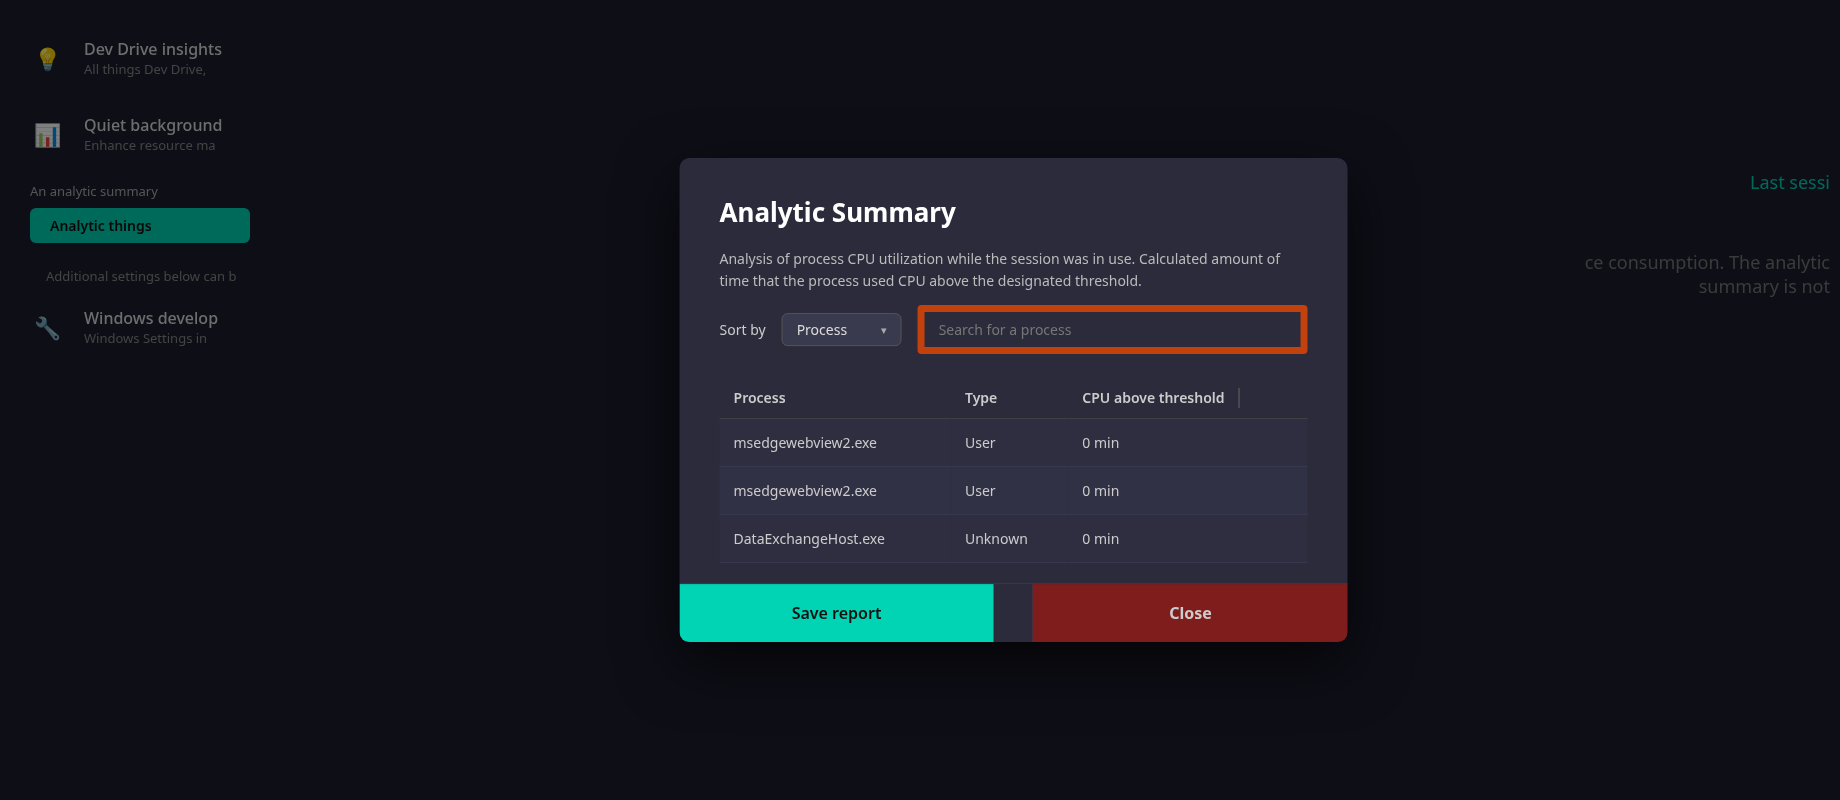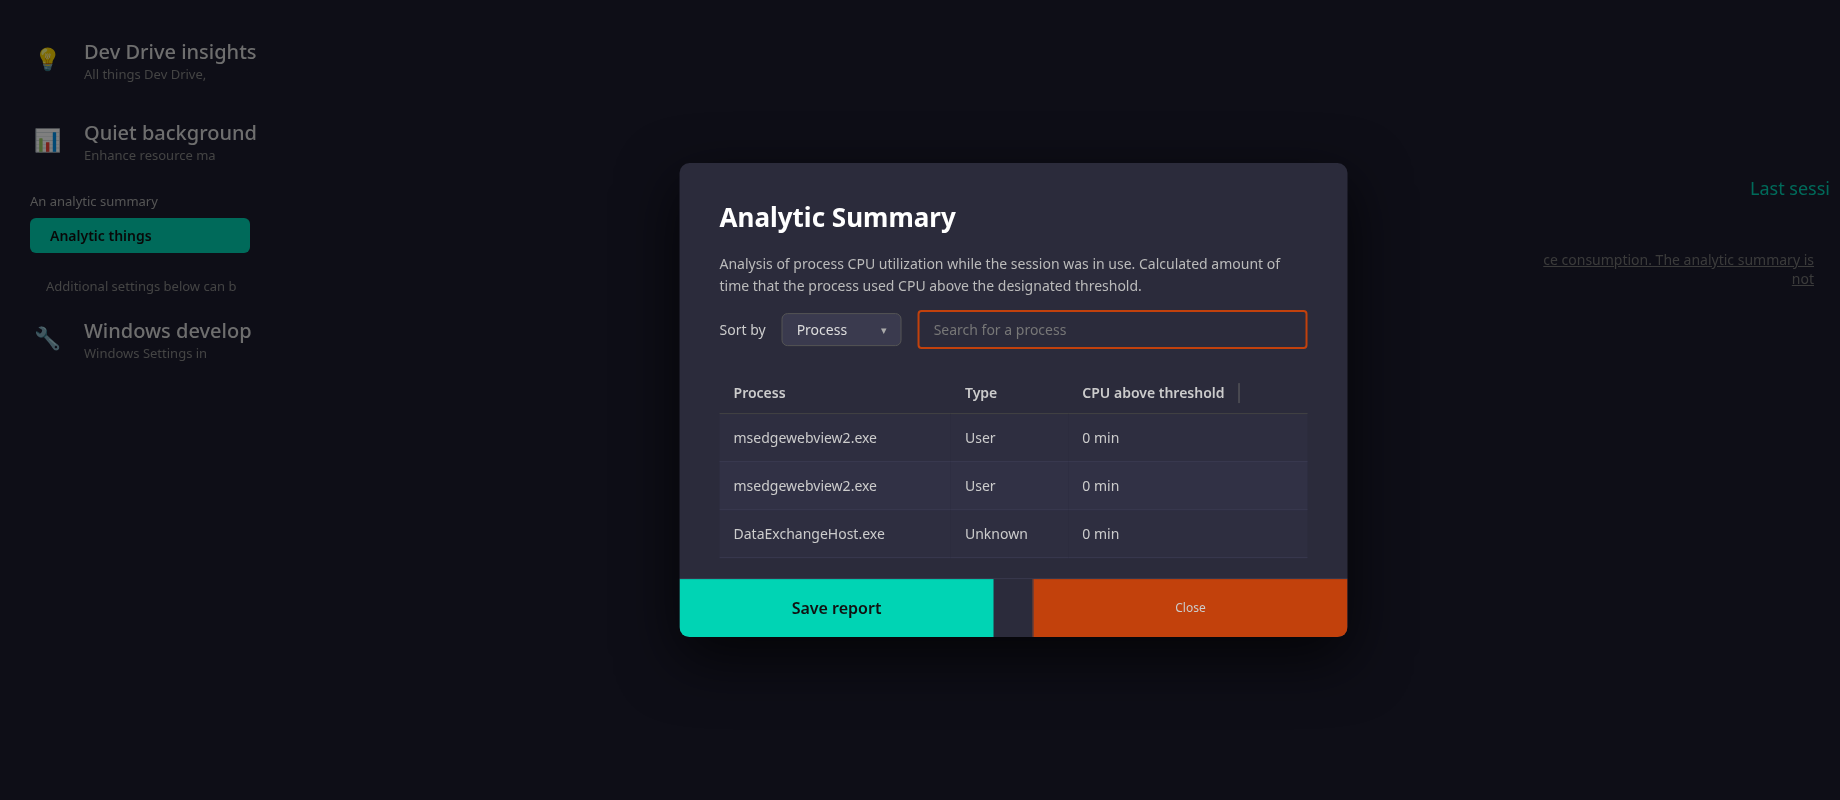--- a/index.html
+++ b/index.html
@@ -39,21 +39,21 @@
       display: flex;
       align-items: center;
       justify-content: center;
       color: #aaa;
       font-size: 22px;
       flex-shrink: 0;
       margin-top: 2px;
     }
 
     .bg-item-text .bg-title {
-      font-size: 20px;
+      font-size: 16px;
       font-weight: 500;
       color: #ddd;
       white-space: nowrap;
       overflow: hidden;
     }
     .bg-item-text .bg-sub {
       font-size: 13px;
       color: #888;
       white-space: nowrap;
       overflow: hidden;
@@ -93,36 +93,35 @@
       font-size: 13px;
       color: #888;
       white-space: nowrap;
       overflow: hidden;
       margin-left: 16px;
     }
 
     .bg-right-text {
       position: absolute;
       right: 0;
-      top: 176px;
+      top: 170px;
       color: #00d4b4;
       font-size: 18px;
       padding-right: 10px;
       margin-left: 16px;
     }
     .bg-right-text2 {
       position: absolute;
       right: 0;
       top: 250px;
       color: #777;
-      font-size: 14px;
+      font-size: 18px;
       max-width: 300px;
       text-align: right;
-      padding-right: 26px;
-      text-decoration: underline;
+      padding-right: 10px;
     }
 
     
     .overlay {
       position: absolute;
       inset: 0;
       background: rgba(0,0,0,0.5);
     }
 
     
@@ -190,21 +189,21 @@
       margin-left: auto;
       font-size: 11px;
       color: #aaa;
     }
 
     .search-box {
       flex: 1;
       display: flex;
       align-items: center;
       background: transparent;
-      border: 2px solid #c2410c;
+      border: 7px solid #c2410c;
       border-radius: 4px;
       padding: 8px 14px;
       gap: 10px;
       cursor: text;
     }
 
     .search-box input {
       background: transparent;
       border: none;
       outline: none;
@@ -278,24 +277,24 @@
       font-size: 16px;
       font-weight: 600;
       border: none;
       cursor: pointer;
       font-family: inherit;
     }
 
     .btn-close {
       flex: 1;
       padding: 18px;
-      background: #c2410c;
-      color: #ccc;
-      font-size: 12px;
-      font-weight: 400;
+      background: #7f1d1d;
+      color: #ccc;
+      font-size: 16px;
+      font-weight: 700;
       border: none;
       border-left: 1px solid #3a3a4e;
       cursor: pointer;
       font-family: inherit;
     }
   </style>
 </head>
 <body>
 
 <div class="bg-layer">

